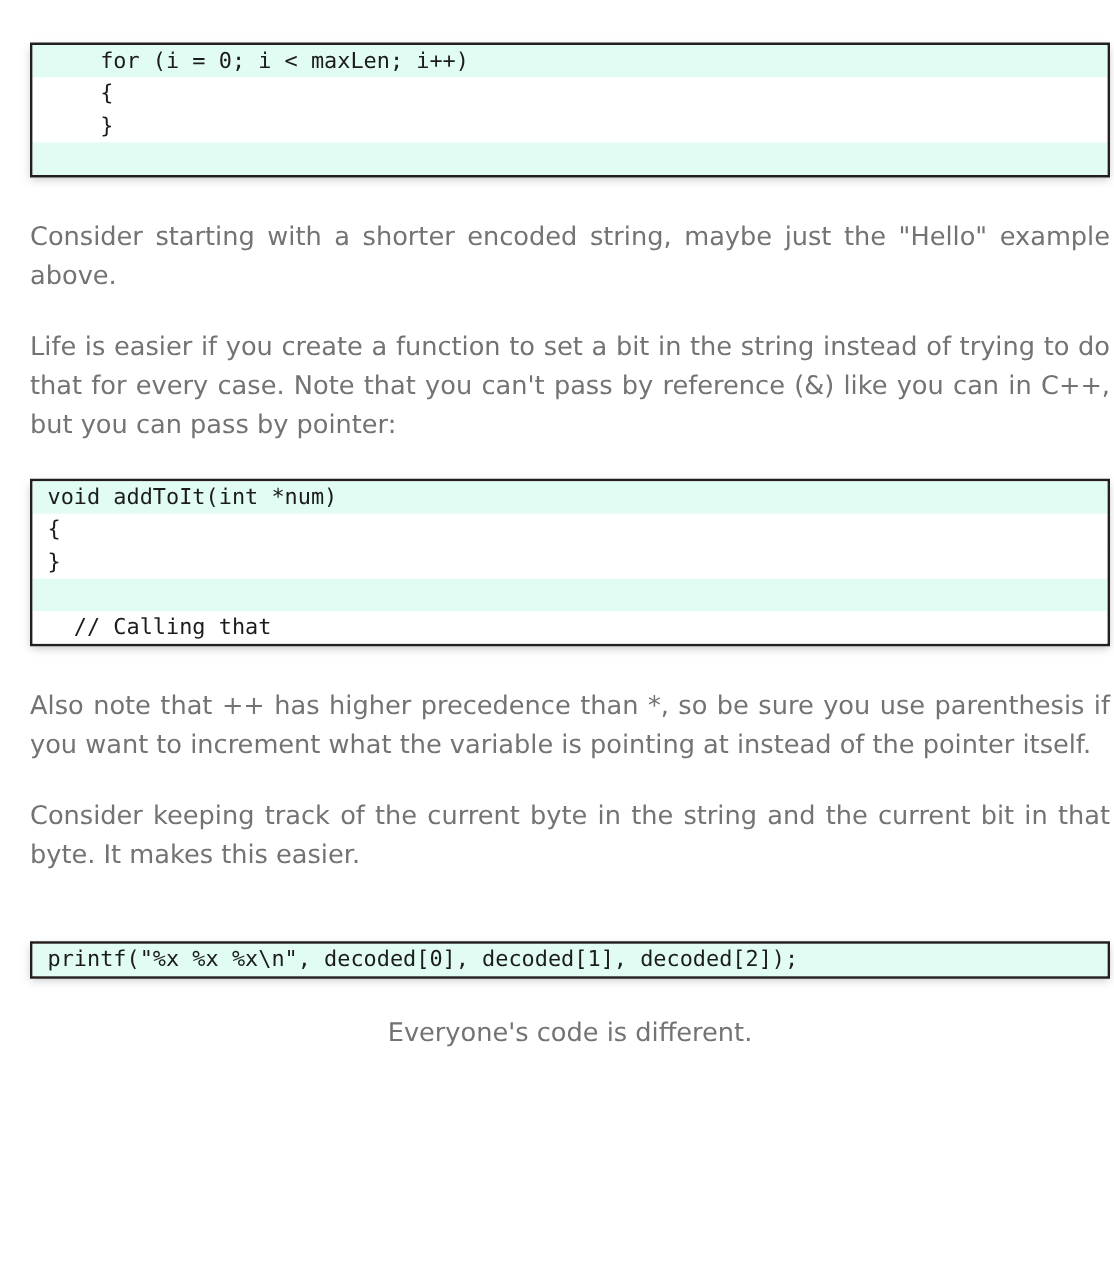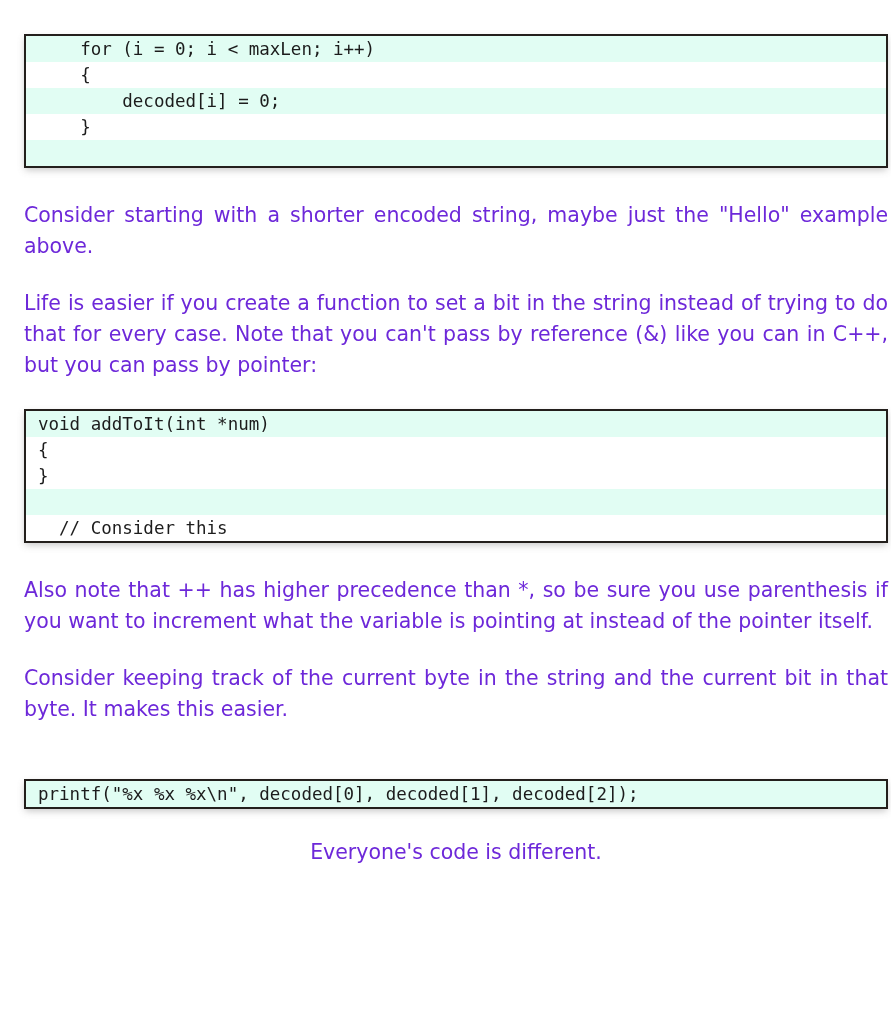--- a/index.html
+++ b/index.html
@@ -57,21 +57,21 @@
   }
   .code-line.mint { background: #e1fdf3; }
   .code-line.plain { background: #ffffff; }
 
   
   p.para {
     margin: 0;
     font-family: "DejaVu Sans", "Liberation Sans", sans-serif;
     font-size: 20.5px;
     line-height: 31px;
-    color: #6d28d9;
+    color: #737373;
     text-align: justify;
     text-justify: inter-word;
     -webkit-hyphens: none;
     hyphens: none;
   }
   p.para.last-left { text-align: center; }
 
   .spacer-18 { height: 18px; }
   .spacer-26 { height: 26px; }
   .spacer-28 { height: 28px; }
@@ -80,38 +80,37 @@
 </head>
 <body>
 
 <div class="page">
   <div class="content">
 
     <div class="spacer-18"></div>
     <div class="code-block">
       <code class="code-line mint">    for (i = 0; i &lt; maxLen; i++)</code>
       <code class="code-line plain">    {</code>
-      <code class="code-line mint">        decoded[i] = 0;</code>
       <code class="code-line plain">    }</code>
       <code class="code-line mint"></code>
     </div>
 
     <div class="spacer-32"></div>
     <p class="para">Consider starting with a shorter encoded string, maybe just the "Hello" example above.</p>
 
     <div class="spacer-26"></div>
     <p class="para">Life is easier if you create a function to set a bit in the string instead of trying to do that for every case. Note that you can't pass by reference (&amp;) like you can in C++, but you can pass by pointer:</p>
 
     <div class="spacer-28"></div>
     <div class="code-block">
       <code class="code-line mint">void addToIt(int *num)</code>
       <code class="code-line plain">{</code>
       <code class="code-line plain">}</code>
       <code class="code-line mint"></code>
-      <code class="code-line plain">  // Consider this</code>
+      <code class="code-line plain">  // Calling that</code>
     </div>
 
     <div class="spacer-32"></div>
     <p class="para">Also note that ++ has higher precedence than *, so be sure you use parenthesis if you want to increment what the variable is pointing at instead of the pointer itself.</p>
 
     <div class="spacer-26"></div>
     <p class="para">Consider keeping track of the current byte in the string and the current bit in that byte. It makes this easier.</p>
 
     <div class="spacer-26"></div>
 

